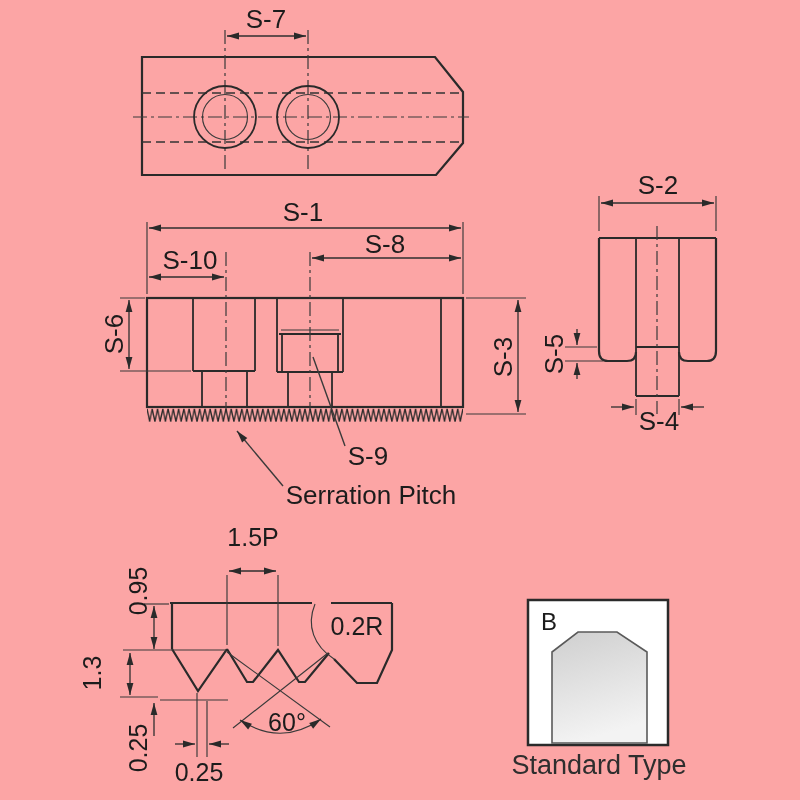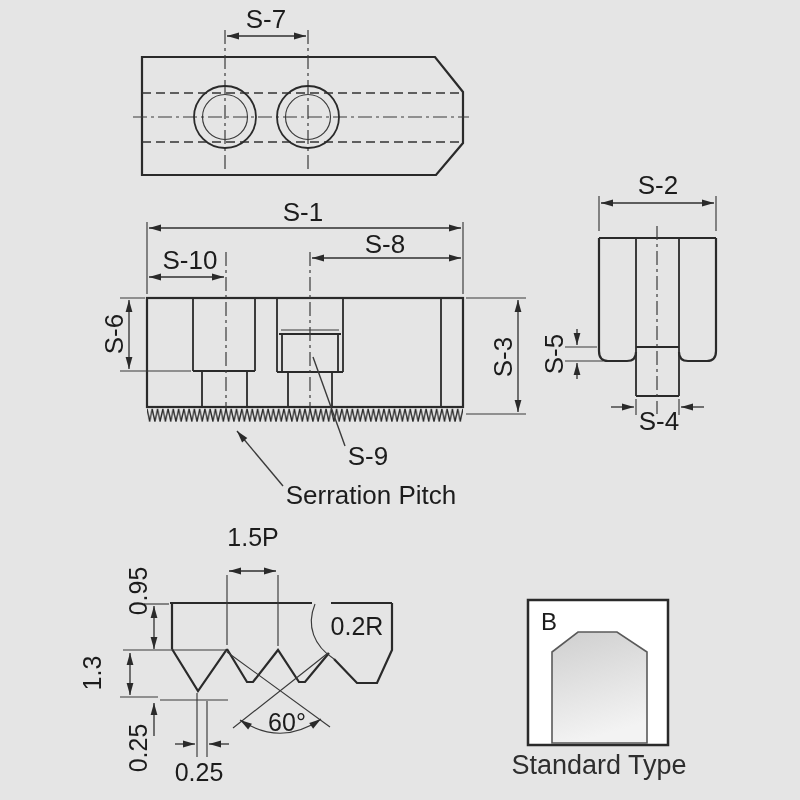--- a/index.html
+++ b/index.html
@@ -1,16 +1,16 @@
 <!DOCTYPE html>
 <html><head>
 <meta charset="utf-8">
 <style>
   html,body{margin:0;padding:0;background:#ffffff;}
-  .stage{width:800px;height:800px;background:#e5e5e5;position:relative;font-family:"Liberation Sans",sans-serif;}
+  .stage{width:800px;height:800px;background:#fca5a5;position:relative;font-family:"Liberation Sans",sans-serif;}
   
   .ol{fill:none;stroke:#2a2a2a;stroke-width:2.2;stroke-linejoin:miter;stroke-linecap:butt;}
   .il{fill:none;stroke:#2a2a2a;stroke-width:1.8;}
   .thin{fill:none;stroke:#3a3a3a;stroke-width:1.15;}
   .dim{fill:none;stroke:#2f2f2f;stroke-width:1.3;}
   .chain{fill:none;stroke:#3a3a3a;stroke-width:1.2;stroke-dasharray:14 4 3 4;}
   .hid{fill:none;stroke:#333333;stroke-width:1.5;stroke-dasharray:9 5;}
   .lead{fill:none;stroke:#3a3a3a;stroke-width:1.4;}
   .lbl{font-size:26px;fill:#1c1c1c;text-anchor:middle;}
   .lbl2{font-size:25px;fill:#1c1c1c;text-anchor:middle;}

